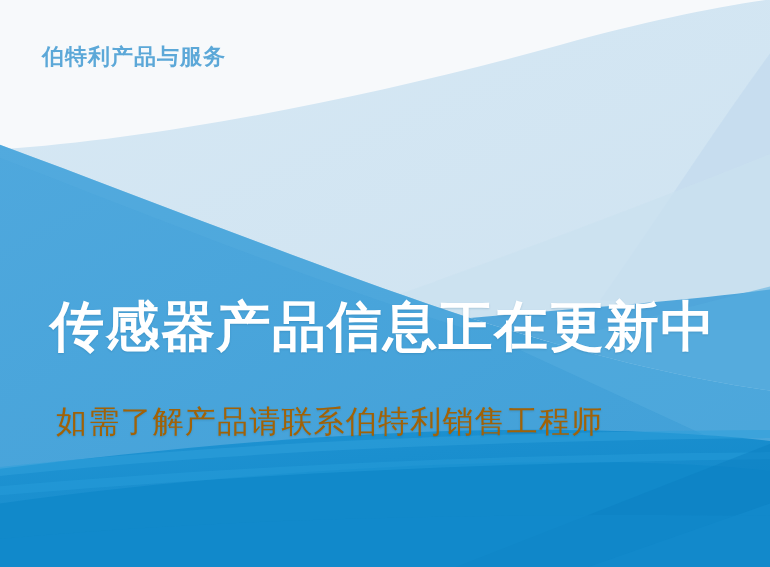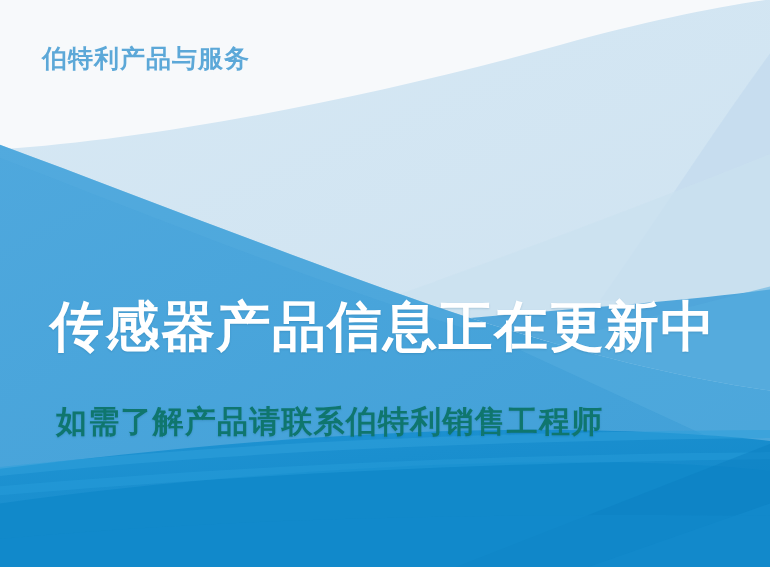--- a/index.html
+++ b/index.html
@@ -26,21 +26,21 @@
     width: 770px;
     height: 567px;
     display: block;
   }
 
   
   .header-title {
     position: absolute;
     left: 42px;
     top: 44px;
-    font-size: 25px;
+    font-size: 22px;
     font-weight: bold;
     letter-spacing: 1px;
     line-height: 1.2;
     color: #5ca8d8;
     white-space: nowrap;
     z-index: 5;
   }
 
   
   .headline-block {
@@ -62,22 +62,22 @@
     line-height: 1.15;
     white-space: nowrap;
     text-shadow: 0 1px 2px rgba(10,70,110,0.18);
   }
 
   .subheadline {
     position: absolute;
     left: 56px;
     top: 403px;
     font-size: 31px;
-    font-weight: bold;
-    color: #0f766e;
+    font-weight: normal;
+    color: #a16207;
     letter-spacing: 1.2px;
     line-height: 1.2;
     white-space: nowrap;
     text-shadow: 0 1px 2px rgba(10,70,110,0.18);
   }
 </style>
 </head>
 <body>
 
 <div class="banner">

